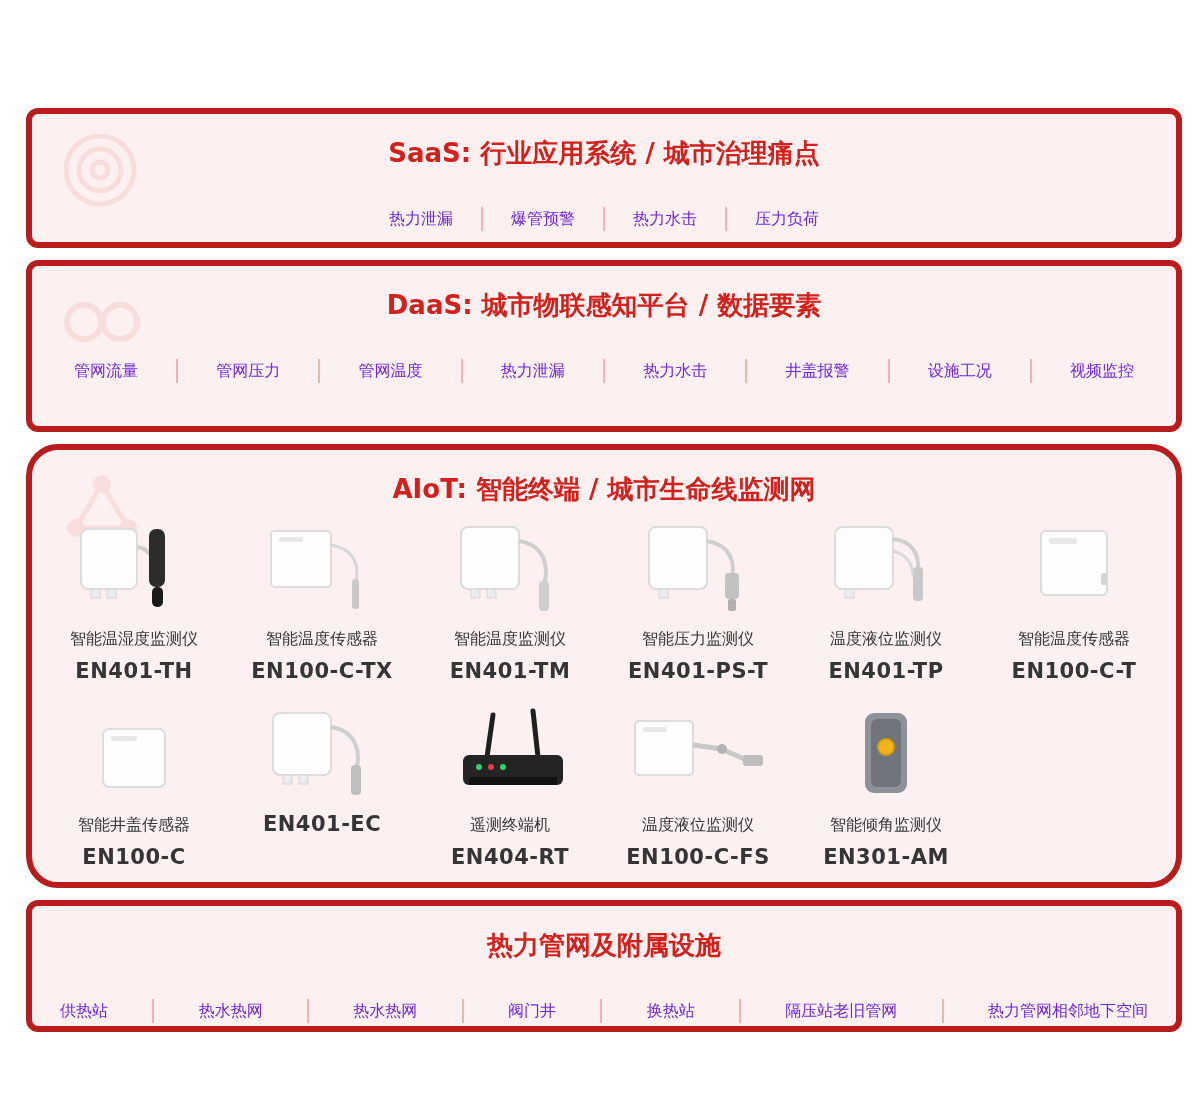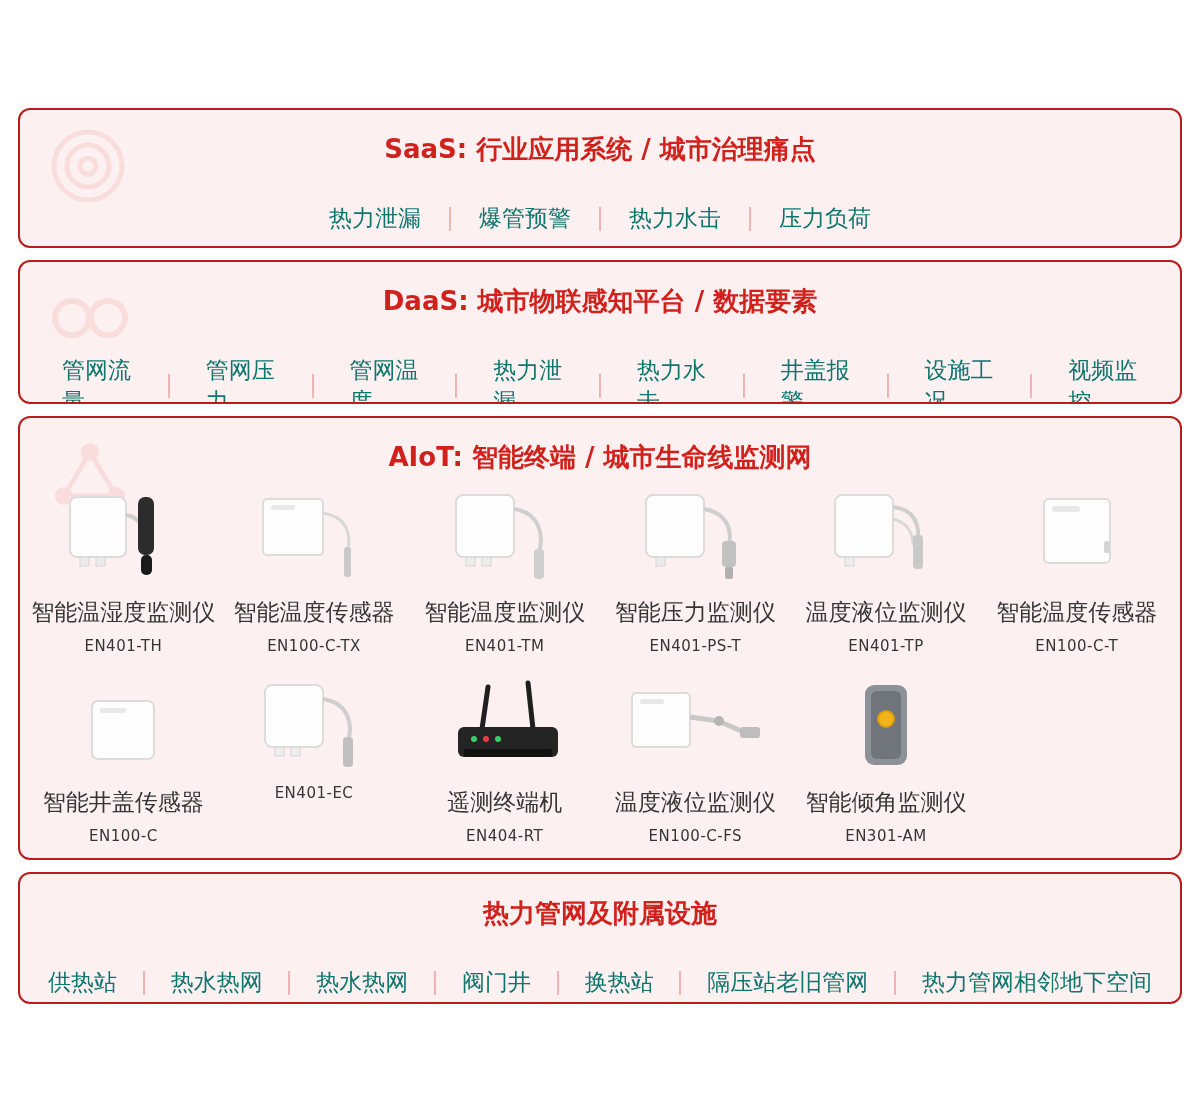--- a/index.html
+++ b/index.html
@@ -8,64 +8,65 @@
     width:1200px; height:1109px;
     font-family:"DejaVu Sans","Liberation Sans",sans-serif;
     color:#3d3d3d;
     position:relative;
     overflow:hidden;
   }
   .page { position:relative; width:1200px; height:1109px; padding:108px 18px 0; }
   .panel {
     position:relative;
     background:#fdf0f0;
-    border:2px solid #b91c1c;
+    border:6px solid #b91c1c;
     border-radius:12px;
     margin-bottom:12px;
     overflow:hidden;
+    margin-left:8px;
   }
   .panel-title {
     text-align:center;
     color:#d0211c;
     font-weight:bold;
     font-size:26px;
     padding-top:22px;
     position:relative; z-index:2;
   }
   .items-row {
     display:flex; align-items:center;
-    font-size:23px; color:#0f766e;
+    font-size:16px; color:#6d28d9;
     position:relative; z-index:2;
   }
   .items-row .sep {
     width:2px; height:24px; background:#f0b4b4; flex:0 0 auto;
   }
   .row-center { justify-content:center; gap:28px; margin-top:36px; }
   .row-spread { justify-content:space-between; margin-top:36px; }
   .panel-saas { height:140px; }
-  .panel-daas { height:144px; }
+  .panel-daas { height:172px; }
   .panel-daas .items-row { padding:0 42px;gap:36px; }
-  .panel-aiot { height:444px; }
+  .panel-aiot { height:444px;border-radius:32px; }
   .panel-fac  { height:132px; }
   .panel-fac .items-row { padding:0 28px; }
 
   .watermark { position:absolute; left:20px; top:12px; opacity:0.55; z-index:1; pointer-events:none; }
 
   .grid {
     display:grid;
     grid-template-columns:repeat(6, 1fr);
     padding:0 8px;
     margin-top:4px;
     position:relative; z-index:2;
   }
   .product { text-align:center; padding-top:6px; }
   .row2 .product { padding-top:16px; }
   .device { height:100px; display:flex; align-items:flex-end; justify-content:center; }
-  .pname { font-size:23px; color:#353535; margin-top:12px; white-space:nowrap; }
-  .pmodel { font-size:15px; color:#353535; margin-top:9px; letter-spacing:0.5px; }
+  .pname { font-size:16px; color:#353535; margin-top:12px; white-space:nowrap; }
+  .pmodel { font-size:21px; color:#353535; margin-top:9px; letter-spacing:0.5px;font-weight:bold; }
 </style>
 </head>
 <body>
 
 <div class="page">
 
   <div class="panel panel-saas">
     <svg class="watermark" width="96" height="96" viewBox="0 0 96 96">
       <circle cx="48" cy="44" r="34" fill="none" stroke="#f6cfcf" stroke-width="5"></circle>
       <circle cx="48" cy="44" r="21" fill="none" stroke="#f6cfcf" stroke-width="5"></circle>

